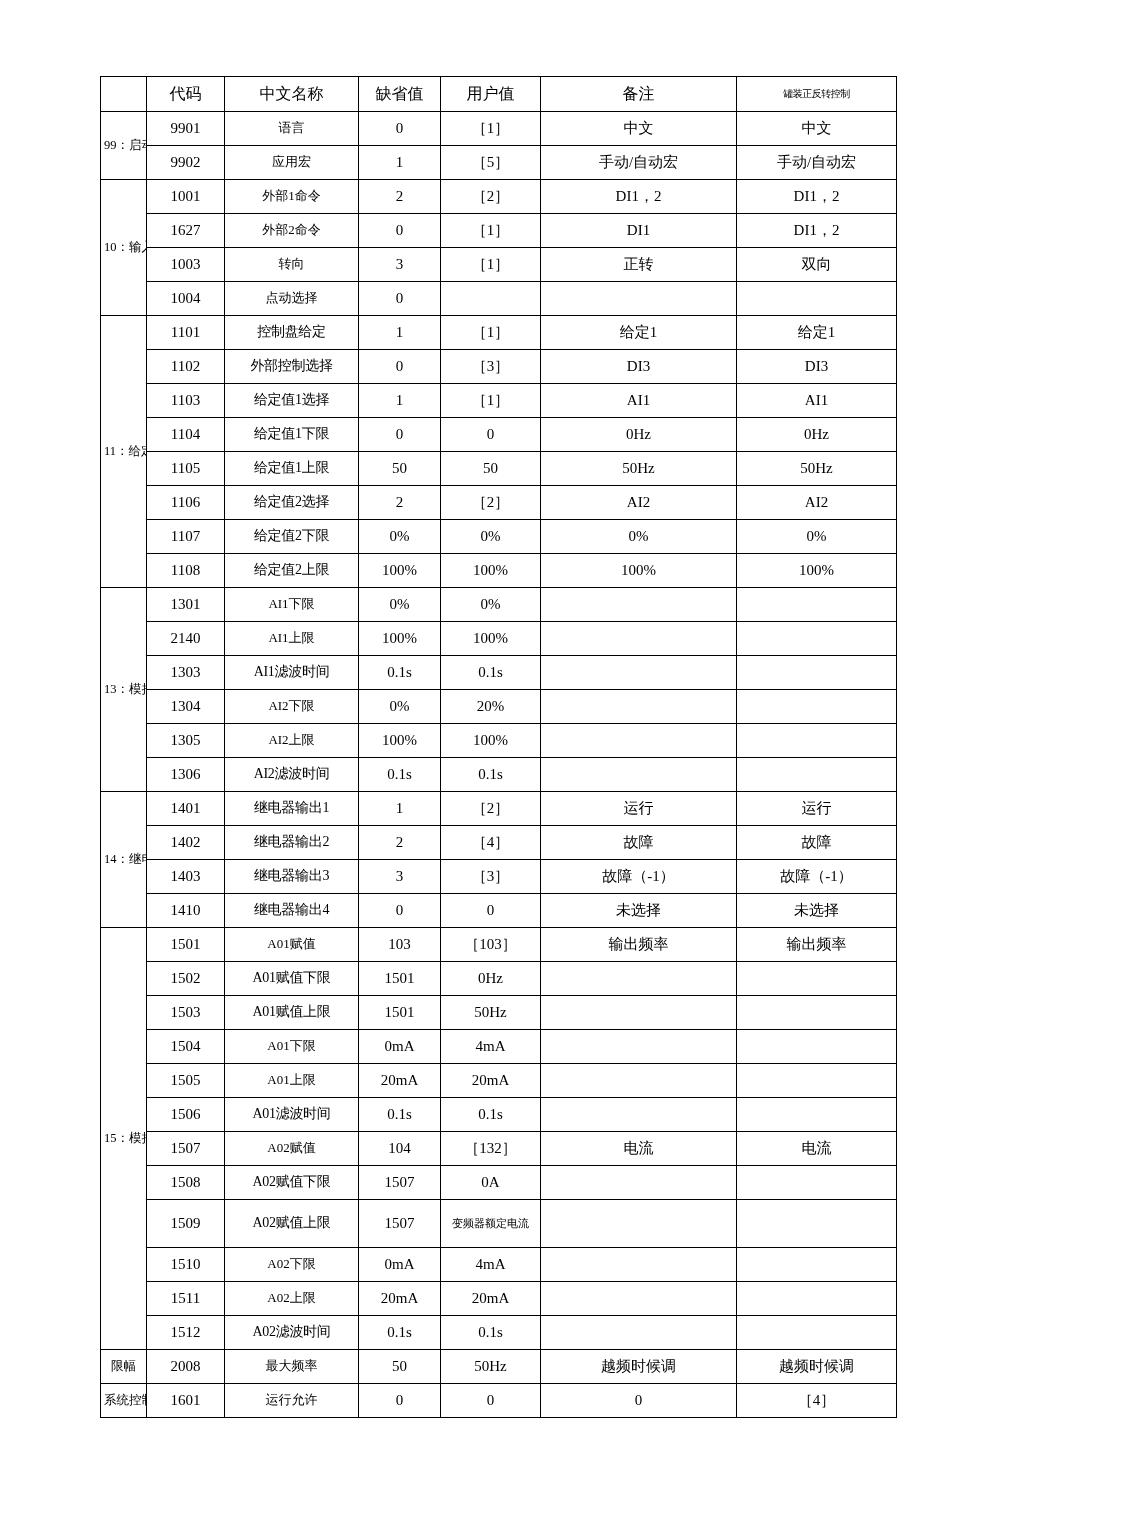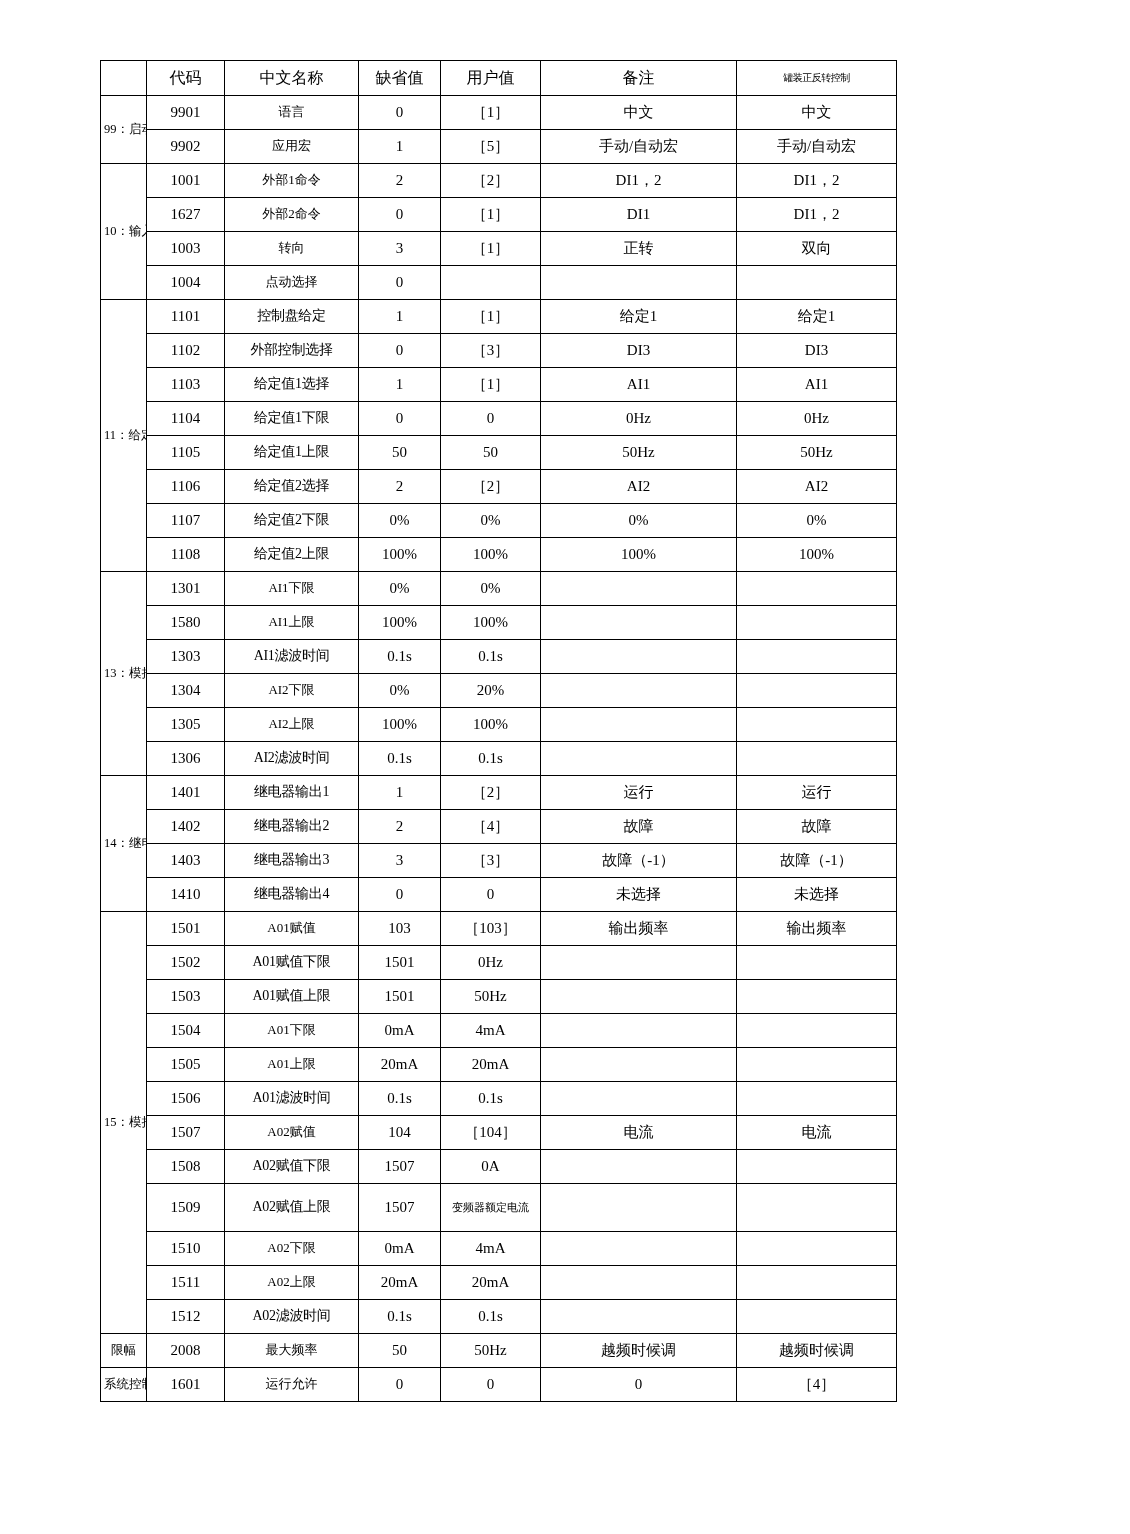--- a/index.html
+++ b/index.html
@@ -12,21 +12,21 @@
     height: 1534px;
     font-family: "Liberation Serif", "DejaVu Serif", serif;
     color: #000000;
     overflow: hidden;
   }
   .sheet {
     position: relative;
     width: 1130px;
     height: 1534px;
     box-sizing: border-box;
-    padding: 60px 0 0 100px;
+    padding: 76px 0 0 100px;
   }
   table.param-table {
     border-collapse: collapse;
     table-layout: fixed;
     width: 796px;
     font-size: 15px;
   }
   table.param-table td, table.param-table th {
     border: 1px solid #000000;
     text-align: center;
@@ -218,21 +218,21 @@
         <tr>
           <td class="group-cell" rowspan="6">13：模拟输入</td>
           <td>1301</td>
           <td class="name-cell">AI1下限</td>
           <td>0%</td>
           <td>0%</td>
           <td></td>
           <td></td>
         </tr>
         <tr>
-          <td>1580</td>
+          <td>2140</td>
           <td class="name-cell">AI1上限</td>
           <td>100%</td>
           <td>100%</td>
           <td></td>
           <td></td>
         </tr>
         <tr>
           <td>1303</td>
           <td class="name-cell tight">AI1滤波时间</td>
           <td>0.1s</td>
@@ -343,21 +343,21 @@
           <td class="name-cell tight">A01滤波时间</td>
           <td>0.1s</td>
           <td>0.1s</td>
           <td></td>
           <td></td>
         </tr>
         <tr>
           <td>1507</td>
           <td class="name-cell">A02赋值</td>
           <td>104</td>
-          <td>［104］</td>
+          <td>［132］</td>
           <td>电流</td>
           <td>电流</td>
         </tr>
         <tr>
           <td>1508</td>
           <td class="name-cell tight">A02赋值下限</td>
           <td>1507</td>
           <td>0A</td>
           <td></td>
           <td></td>

